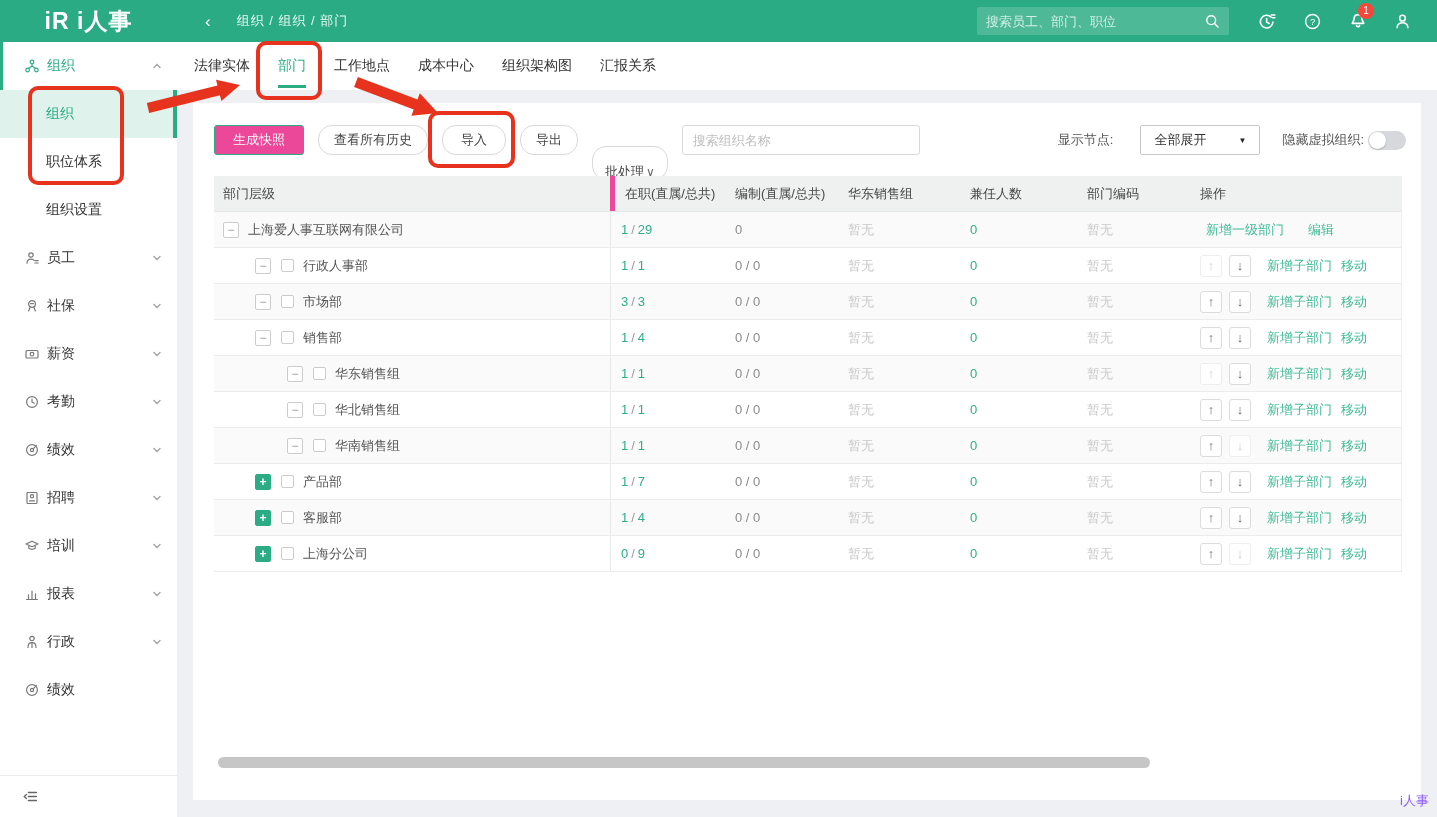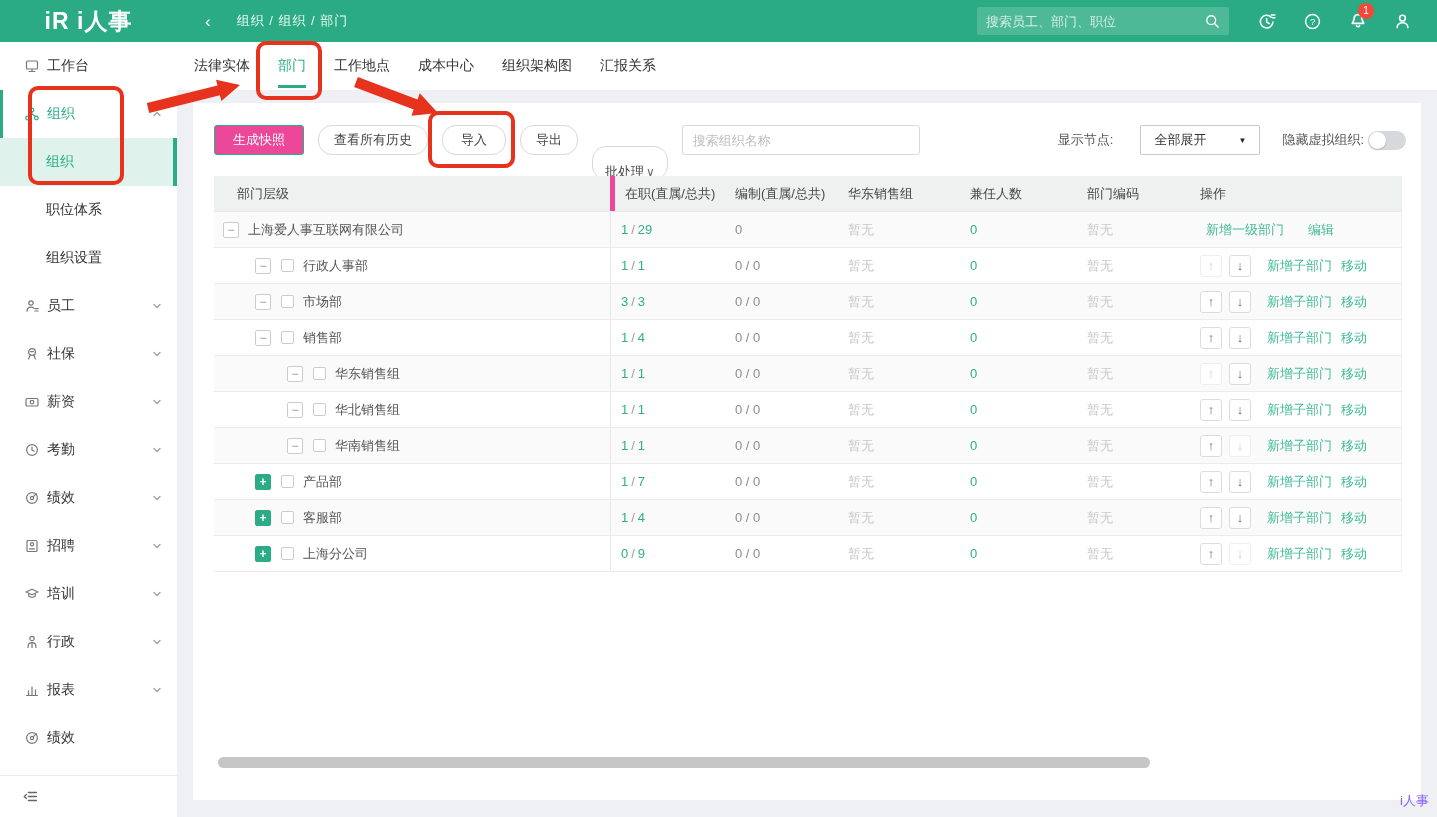--- a/index.html
+++ b/index.html
@@ -125,28 +125,20 @@
       <svg width="21" height="21" viewBox="0 0 20 20" fill="none" stroke="#fff" stroke-width="1.5" stroke-linecap="round">
           <circle cx="10" cy="6.8" r="2.7"></circle>
           <path d="M4.8 15.8c.4-3.1 2.6-4.6 5.2-4.6s4.8 1.5 5.2 4.6"></path>
         </svg>
     </div>
   </div>
 </header>
 
 <nav class="sidebar">
   <div id="side-mount">
-      <div class="side-item">
-    <span class="sicon"><svg width="16" height="16" viewBox="0 0 16 16" fill="none" stroke="currentColor" stroke-width="1.2" stroke-linecap="round">
-            <rect x="2.5" y="3" width="11" height="8" rx="1"></rect>
-            <path d="M8 11v2.3M5.2 13.5h5.6"></path>
-          </svg></span>
-    <span class="slabel">工作台</span>
-
-  </div>
       <div class="side-item active">
     <span class="sicon"><svg width="16" height="16" viewBox="0 0 16 16" fill="none" stroke="currentColor" stroke-width="1.2">
             <circle cx="8" cy="4" r="1.8"></circle>
             <circle cx="3.6" cy="12" r="1.8"></circle>
             <circle cx="12.4" cy="12" r="1.8"></circle>
             <path d="M8 5.8v2.3M8 8.1L4.5 10.5M8 8.1l3.5 2.4"></path>
           </svg></span>
     <span class="slabel">组织</span>
     <span class="chev up">
       <svg width="12" height="12" viewBox="0 0 12 12" fill="none" stroke="#a3a3a3" stroke-width="1.4" stroke-linecap="round">
@@ -244,35 +236,35 @@
           </svg></span>
     <span class="slabel">培训</span>
     <span class="chev">
       <svg width="12" height="12" viewBox="0 0 12 12" fill="none" stroke="#a3a3a3" stroke-width="1.4" stroke-linecap="round">
             <path d="M3 4.5l3 3 3-3"></path>
           </svg>
     </span>
   </div>
       <div class="side-item">
     <span class="sicon"><svg width="16" height="16" viewBox="0 0 16 16" fill="none" stroke="currentColor" stroke-width="1.2" stroke-linecap="round">
+            <path d="M2.5 13.5h11M4.5 13V8.8M8 13V5.2M11.5 13V7.8"></path>
+          </svg></span>
+    <span class="slabel">报表</span>
+    <span class="chev">
+      <svg width="12" height="12" viewBox="0 0 12 12" fill="none" stroke="#a3a3a3" stroke-width="1.4" stroke-linecap="round">
+            <path d="M3 4.5l3 3 3-3"></path>
+          </svg>
+    </span>
+  </div>
+      <div class="side-item">
+    <span class="sicon"><svg width="16" height="16" viewBox="0 0 16 16" fill="none" stroke="currentColor" stroke-width="1.2" stroke-linecap="round">
             <circle cx="8" cy="4.5" r="2.2"></circle>
             <path d="M4 13.5c0-3 1.8-4.8 4-4.8s4 1.8 4 4.8M8 8.7v4.8"></path>
           </svg></span>
     <span class="slabel">行政</span>
-    <span class="chev">
-      <svg width="12" height="12" viewBox="0 0 12 12" fill="none" stroke="#a3a3a3" stroke-width="1.4" stroke-linecap="round">
-            <path d="M3 4.5l3 3 3-3"></path>
-          </svg>
-    </span>
-  </div>
-      <div class="side-item">
-    <span class="sicon"><svg width="16" height="16" viewBox="0 0 16 16" fill="none" stroke="currentColor" stroke-width="1.2" stroke-linecap="round">
-            <path d="M2.5 13.5h11M4.5 13V8.8M8 13V5.2M11.5 13V7.8"></path>
-          </svg></span>
-    <span class="slabel">报表</span>
     <span class="chev">
       <svg width="12" height="12" viewBox="0 0 12 12" fill="none" stroke="#a3a3a3" stroke-width="1.4" stroke-linecap="round">
             <path d="M3 4.5l3 3 3-3"></path>
           </svg>
     </span>
   </div>
       <div class="side-item">
     <span class="sicon"><svg width="16" height="16" viewBox="0 0 16 16" fill="none" stroke="currentColor" stroke-width="1.2" stroke-linecap="round">
             <circle cx="8" cy="8" r="5.4"></circle>
             <circle cx="8" cy="8" r="1.6"></circle>
@@ -319,21 +311,21 @@
       </div>
       <span class="tlabel hv-label">隐藏虚拟组织:</span>
       <div class="toggle">
           <div class="knob"></div>
         </div>
     </div>
   </div>
 
   <div class="table">
     <div class="trow thead">
-      <div class="cell c1" style="padding-left:23px;">部门层级</div>
+      <div class="cell c1" style="padding-left:9px;">部门层级</div>
       <div class="cell c2">在职(直属/总共)</div>
       <div class="cell c3">编制(直属/总共)</div>
       <div class="cell c4">华东销售组</div>
       <div class="cell c5">兼任人数</div>
       <div class="cell c6">部门编码</div>
       <div class="cell c7">操作</div>
     </div>
     <div id="row-mount">
         <div class="trow odd">
     <div class="cell c1" style="padding-left: 9px;">

